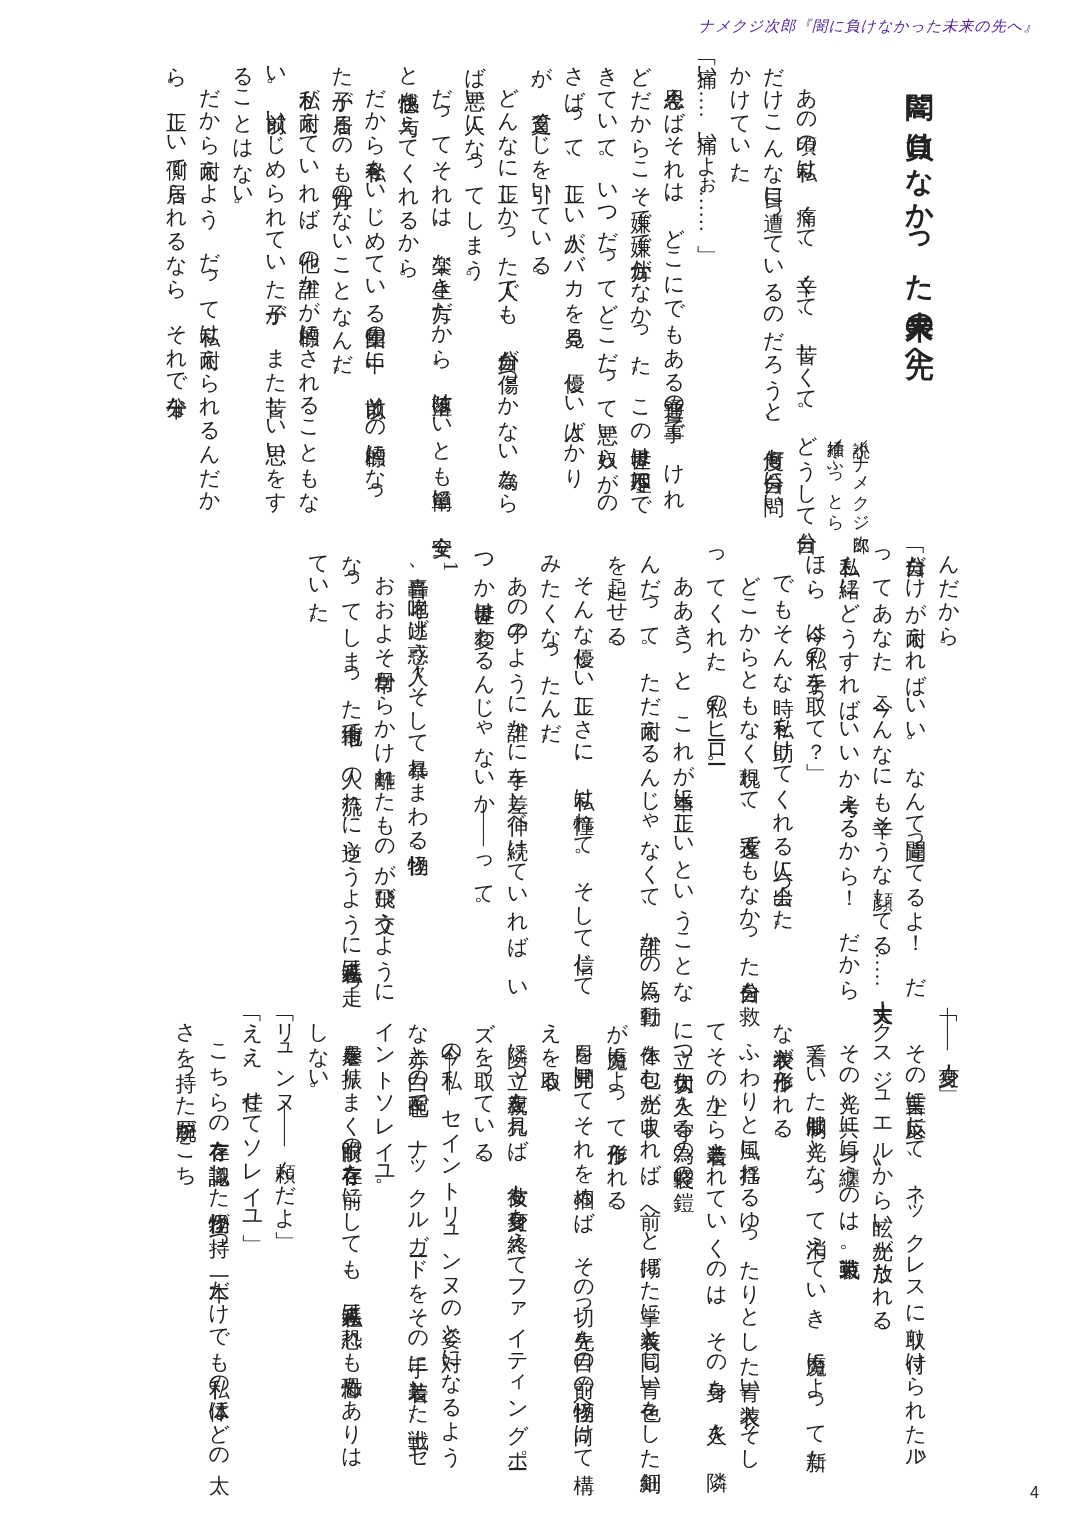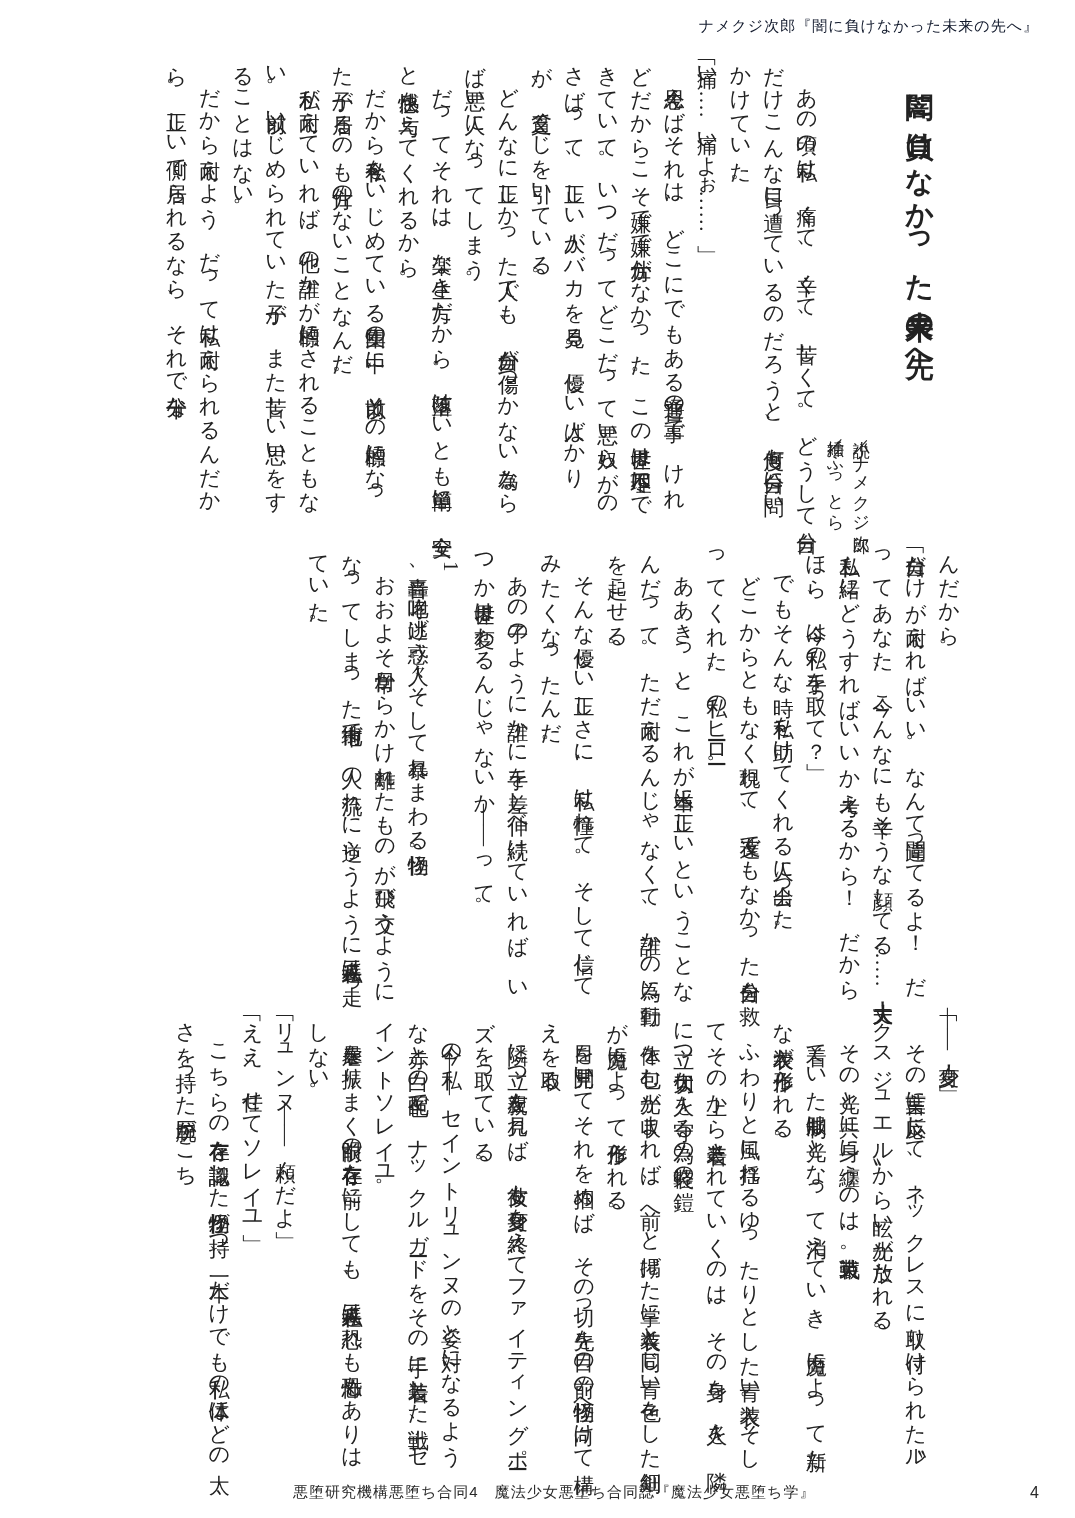--- a/index.html
+++ b/index.html
@@ -8,21 +8,21 @@
     width:1075px;height:1518px;
     margin:0 auto;
     background:#ffffff;
     color:#1e1e1e;
     overflow:hidden;
     font-family:"Liberation Serif","DejaVu Serif",serif;
   }
   .running-header{
     position:absolute;top:17px;right:36px;
     font-family:"Liberation Sans","DejaVu Sans",sans-serif;
-    font-size:15px;color:#0f172a;letter-spacing:1px;
+    font-size:15px;color:#4c1d95;letter-spacing:1px;font-style:italic;
   }
   .band{
     position:absolute;left:85px;width:880px;height:470px;
     writing-mode:vertical-rl;-webkit-writing-mode:vertical-rl;
     text-orientation:mixed;
     font-size:21px;line-height:1.58;
     color:#222222;
   }
   .band-1{top:52px;}
   .band-2{top:540px;}
@@ -97,16 +97,15 @@
     <p>　体を包む光が収まれば、前へと掲げた掌に衣装と同じ青い色をした細剣が魔力によって形作られる。</p>
     <p>　目を見開いてそれを掴めば、その切っ先を目の前の怪物へ向けて構えを取る。</p>
     <p>　隣に立つ親友を見れば、彼女も変身を終えてファイティングポーズを取っている。</p>
     <p>　今の私――セイントリュンヌの姿と対になるような赤と白の配色で、ナックルガードをその手に装着した戦士、セイントソレイユ。</p>
     <p>　暴虐を振りまく眼前の存在を前にしても、私達二人は恐れも恐怖もありはしない。</p>
     <p>「リュンヌ――頼んだよ」</p>
     <p>「ええ、任せてソレイユ」</p>
     <p>　こちらの存在を認識した怪物が持つ、一本だけでも私の体ほどの太さを持った巨腕がこち</p>
   </div>
 
-  <div class="page-footer">悪堕研究機構悪堕ち合同4　魔法少女悪堕ち合同誌『魔法少女悪堕ち学』</div>
   <div class="page-number">4</div>
 
 </div>
 
 </body></html>

